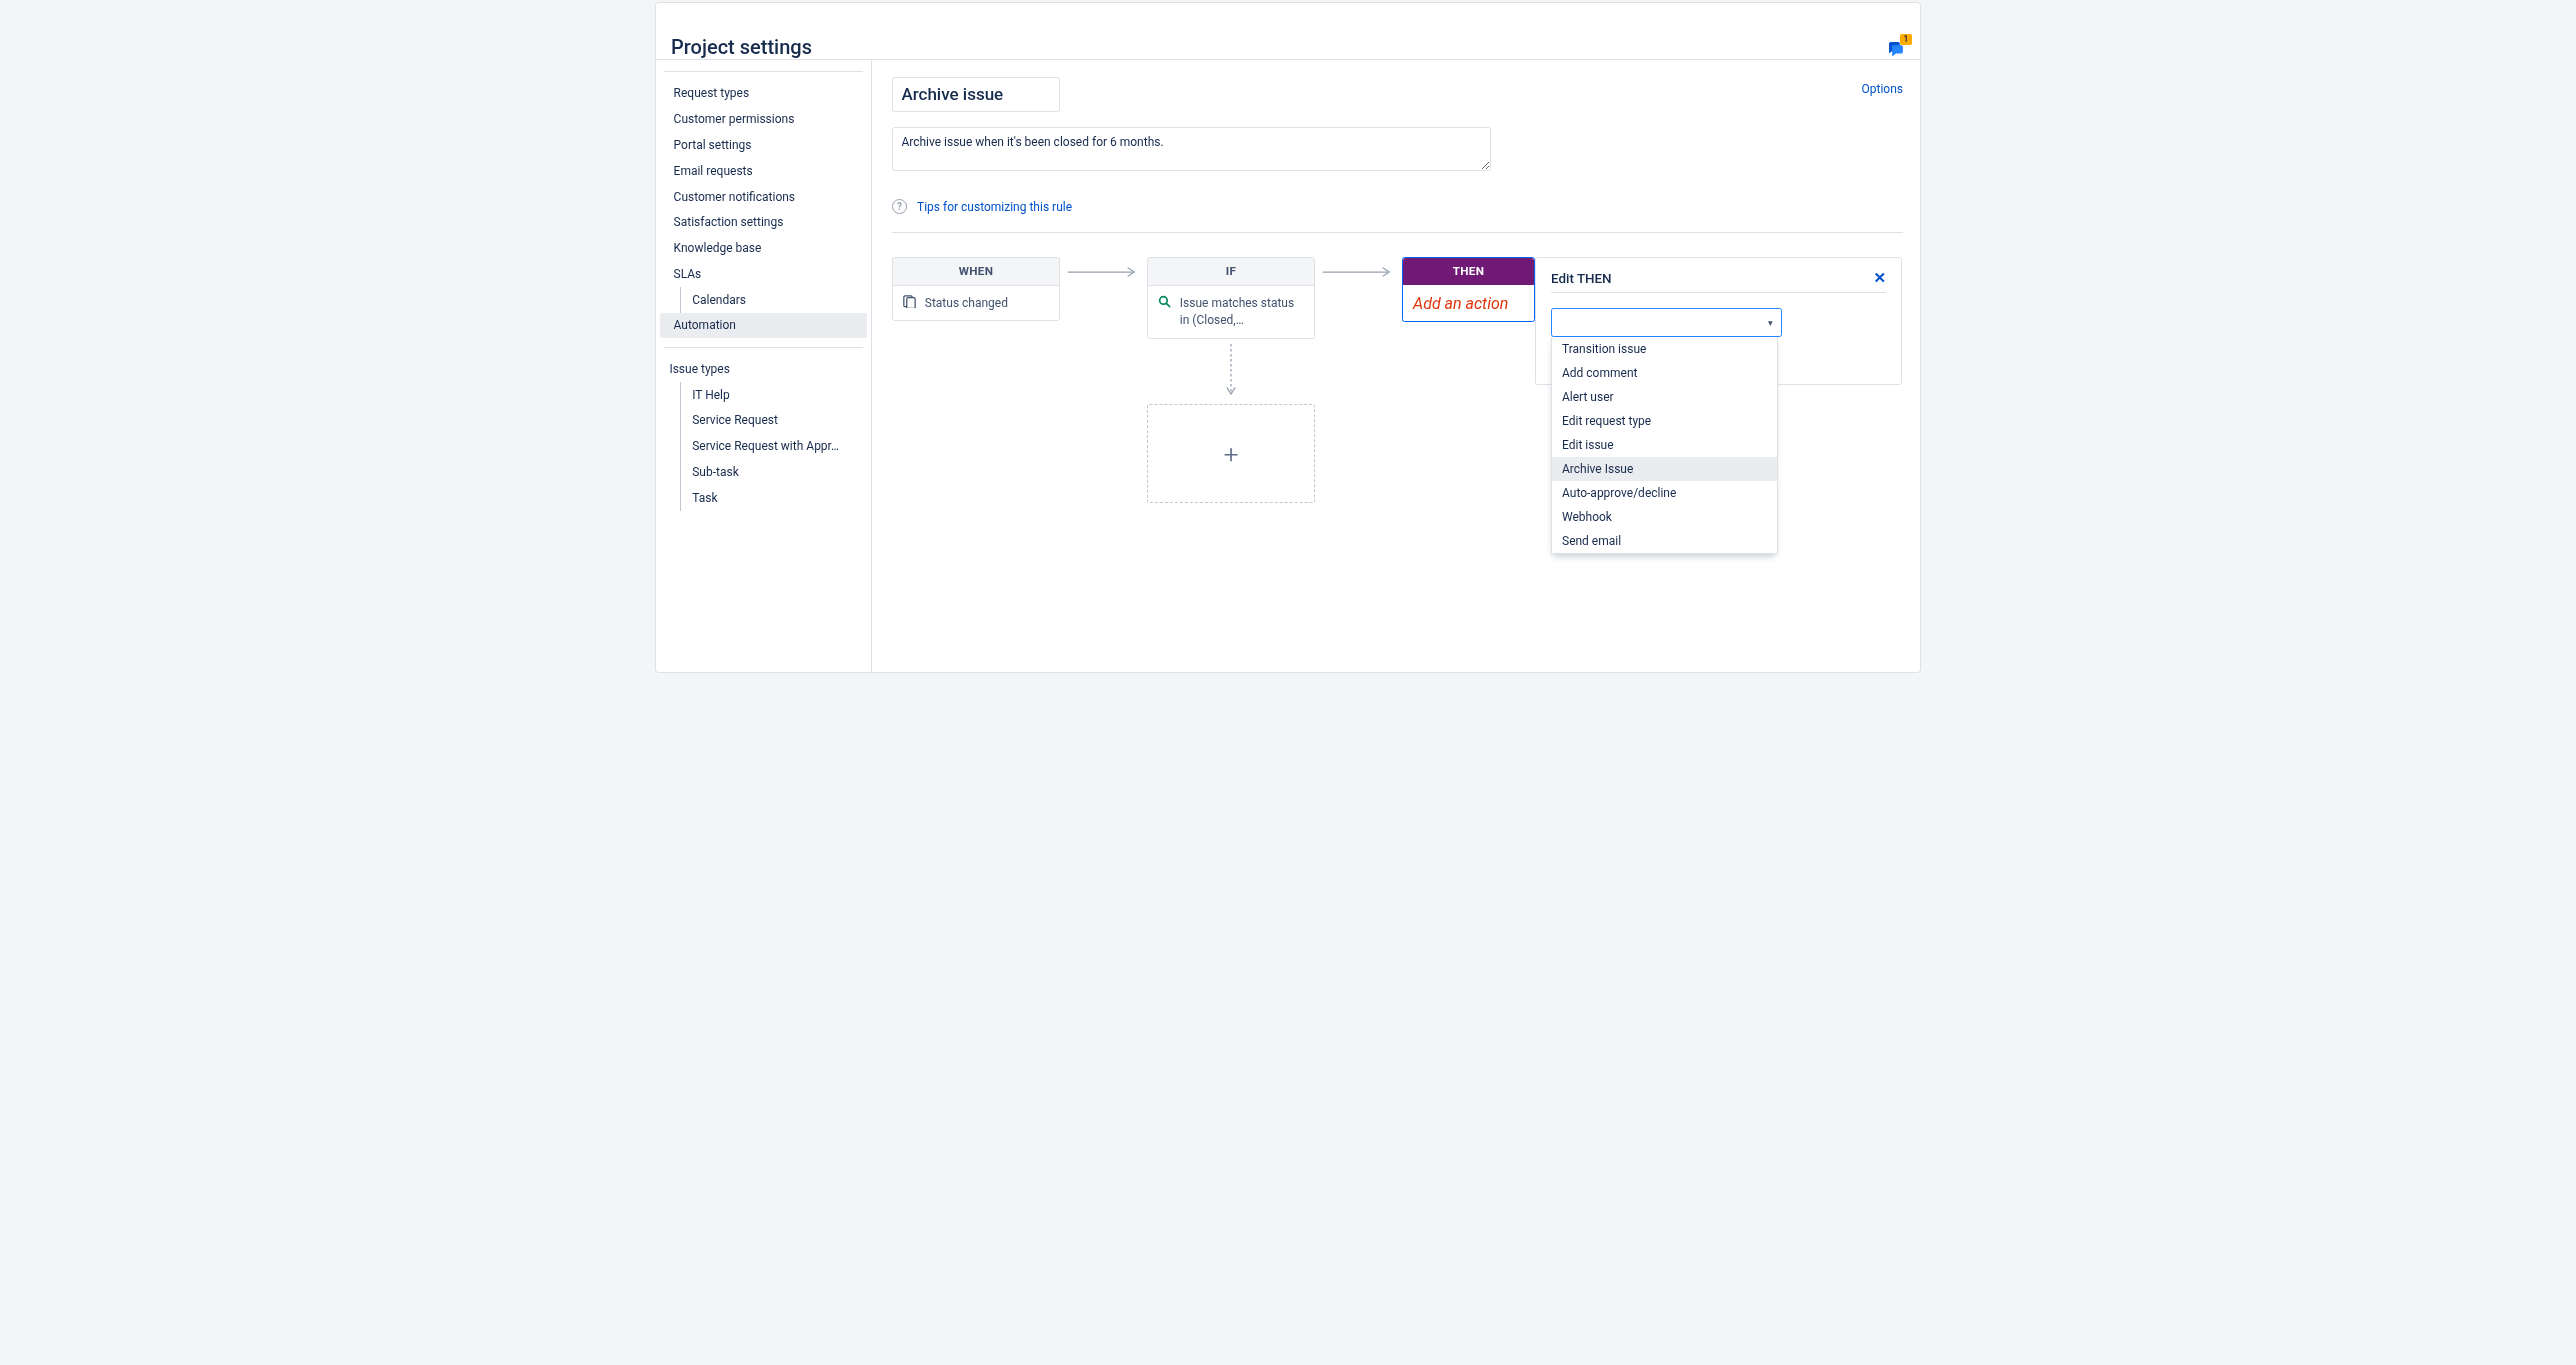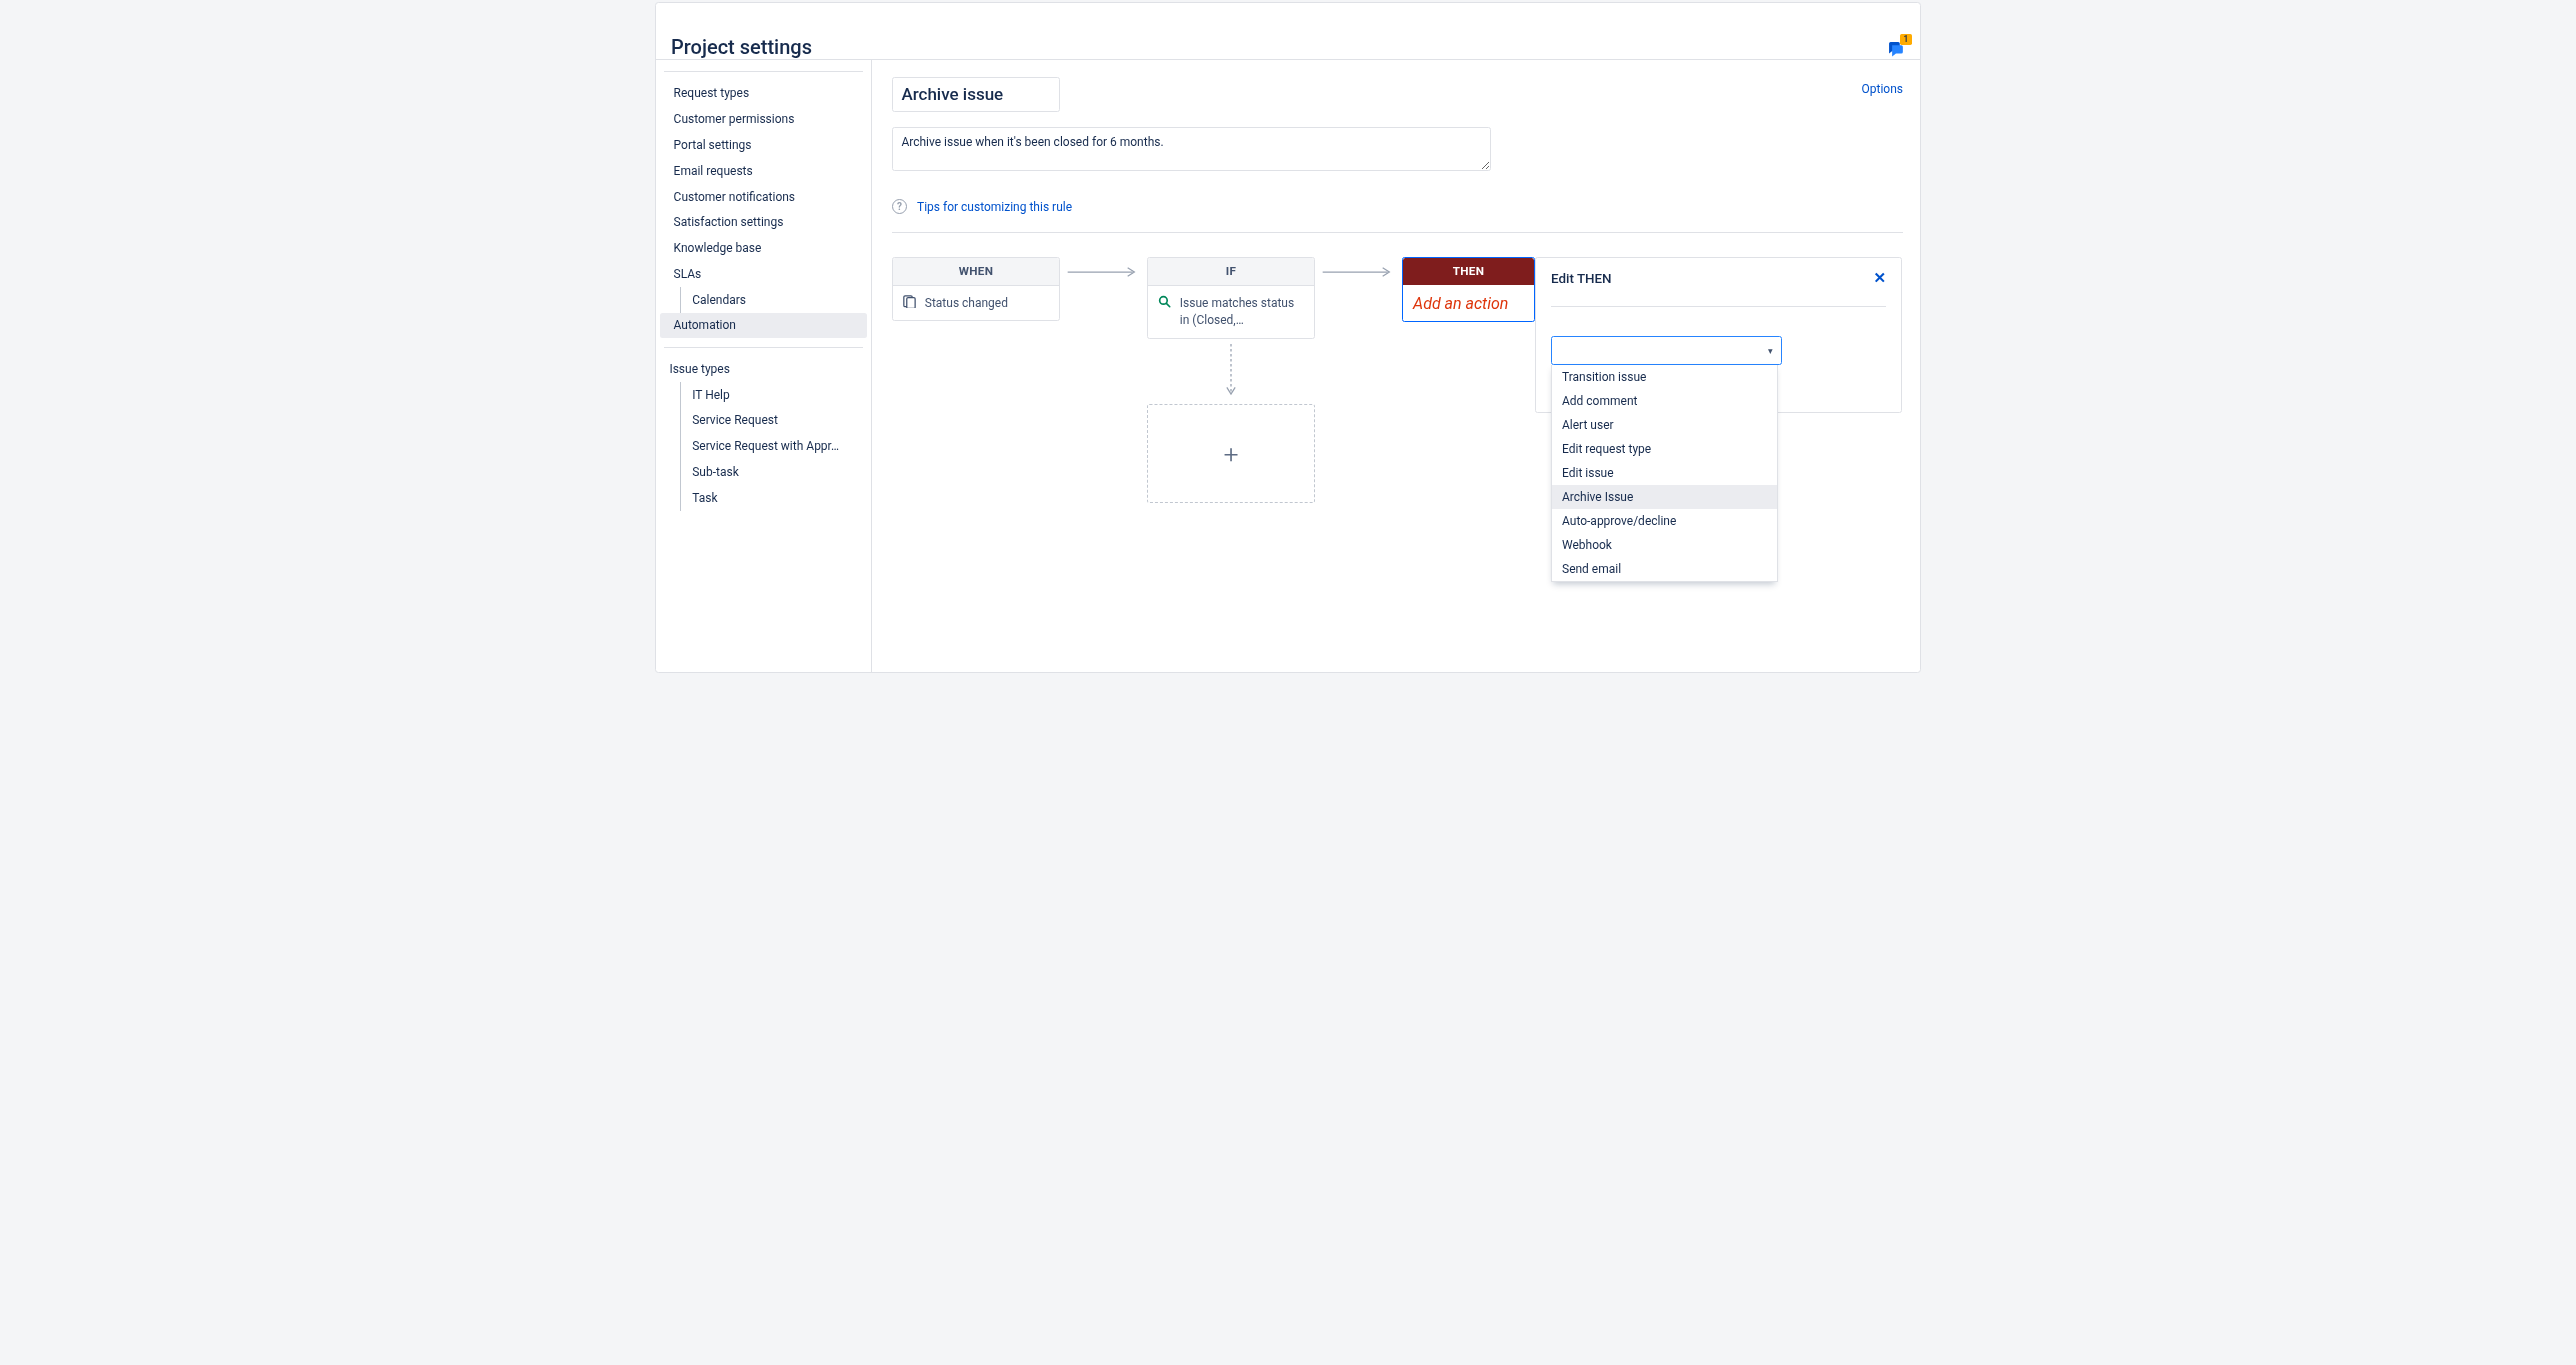--- a/index.html
+++ b/index.html
@@ -38,35 +38,35 @@
   .hr { height:0.8px; background:#dfe1e6; margin: 18.4px 0 23.5px 0; }
   
   
   .flow { display:flex; align-items:flex-start; gap:0; position:relative; }
   .card { width: 168px; border:0.8px solid #dfe1e6; border-radius:2.5px; background:#fff; }
   .card-header { background:#f4f5f7; text-align:center; padding:6.7px 0; font-weight:700; letter-spacing:0.3px; font-size:11.7px; color:#42526e; border-bottom:0.8px solid #dfe1e6; border-radius:2.5px 2.5px 0 0; }
   .card-body { padding: 8.4px 10px; display:flex; gap:8.4px; font-size:12px; color:#42526e; align-items:flex-start; }
   .card-body .txt { flex:1; line-height:1.45; }
   
   .card.then-card { border:0.8px solid #0065ff; border-radius:2.5px; overflow:hidden; width:133px; }
-  .card.then-card .card-header { background:#7f1d1d; color:#fff; border-bottom:none; }
+  .card.then-card .card-header { background:#701a75; color:#fff; border-bottom:none; }
   .then-body { padding:8.4px 10px; font-size:16px; color:#de350b;font-style:italic; }
   
   .arrow { width:87px; height:30px; display:flex; align-items:center; justify-content:center; }
   .arrow svg { width:75px; height:10px; }
   
   .ifcol { display:flex; flex-direction:column; align-items:center; }
   .down-arrow { height:65px; display:flex; align-items:center; justify-content:center; }
   .down-arrow svg { height:59px; width:10px; }
   .addbox { width:168px; height:99px; border:1.3px dashed #c1c7d0; border-radius:2.5px; display:flex; align-items:center; justify-content:center; cursor:pointer; }
   .addbox .plus { font-size:25px; color:#5e6c84; font-weight:400; }
   
   
   .edit-panel { width:367px; border:0.8px solid #dfe1e6; border-radius:2.5px; background:#fff; padding: 13.4px 15px 47px 15px; position:relative; }
-  .edit-header { display:flex; justify-content:space-between; align-items:center; border-bottom:0.8px solid #dfe1e6; padding-bottom:20px; margin-bottom:29px;}
+  .edit-header { display:flex; justify-content:space-between; align-items:center; border-bottom:0.8px solid #dfe1e6; padding-bottom:6px; margin-bottom:15px;}
   .edit-header h3 { margin:0; font-size:13.4px; font-weight:500; }
   .close-x { color:#0052cc; font-size:15px; cursor:pointer; font-weight:700; line-height:1; }
   .select-wrap { position:relative; }
   .select-box { width:231px; height:28.5px; border:1.7px solid #2684ff; border-radius:2.5px; background:#fff; display:flex; align-items:center; justify-content:flex-end; padding:0 8.4px; cursor:pointer; }
   .select-box .chev { color:#42526e; font-size:9.2px; }
   .dropdown { position:absolute; top:28.5px; left:0; width:227px; border:0.8px solid #dfe1e6; border-top:none; background:#fff; box-shadow: 0 3.4px 6.7px -1.7px rgba(9,30,66,0.25); z-index:5; }
   .dd-item { padding:5px 10px; font-size:12px; cursor:pointer; color:#172b4d; }
   .dd-item.hover { background:#ebecf0; }
   
   .icon-sm { width:13.4px; height:13.4px; flex-shrink:0; display:inline-flex; }

